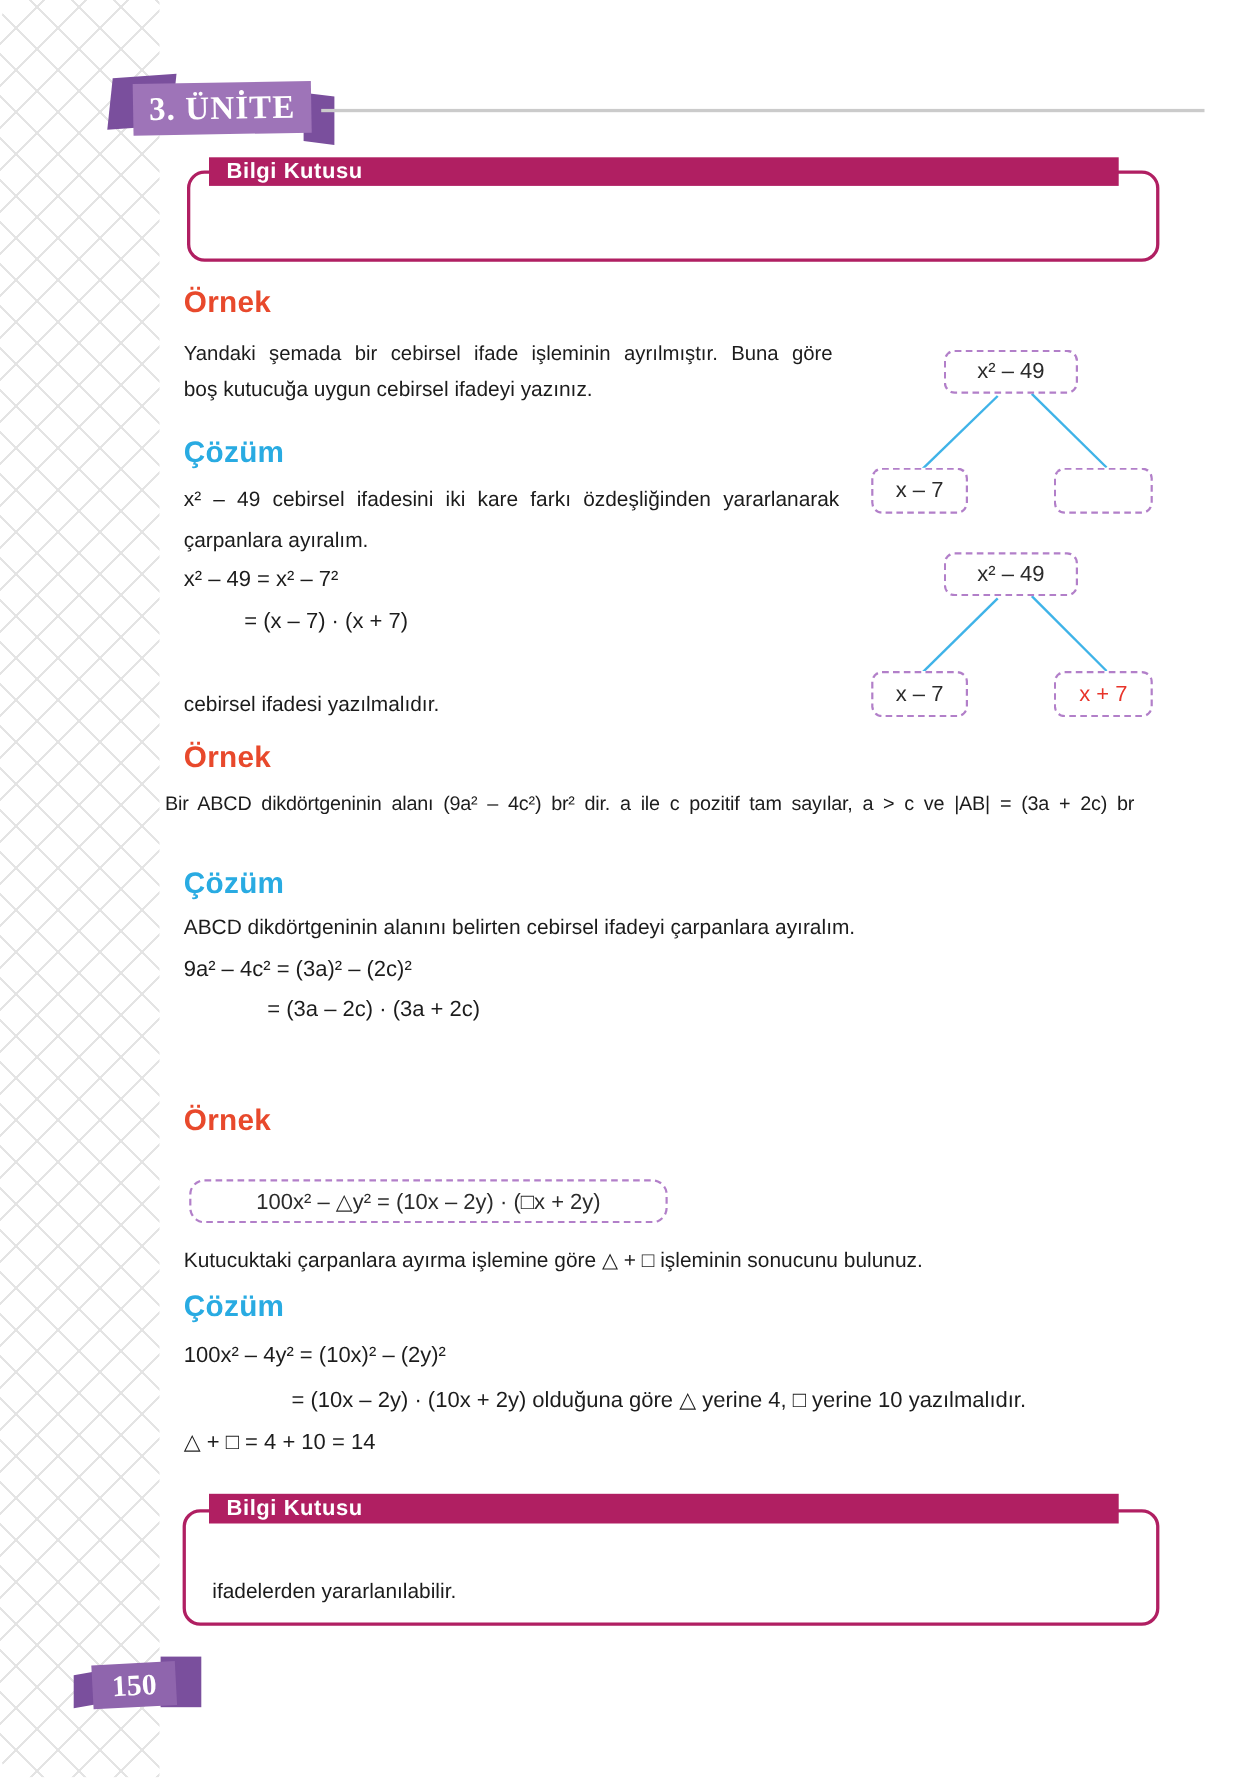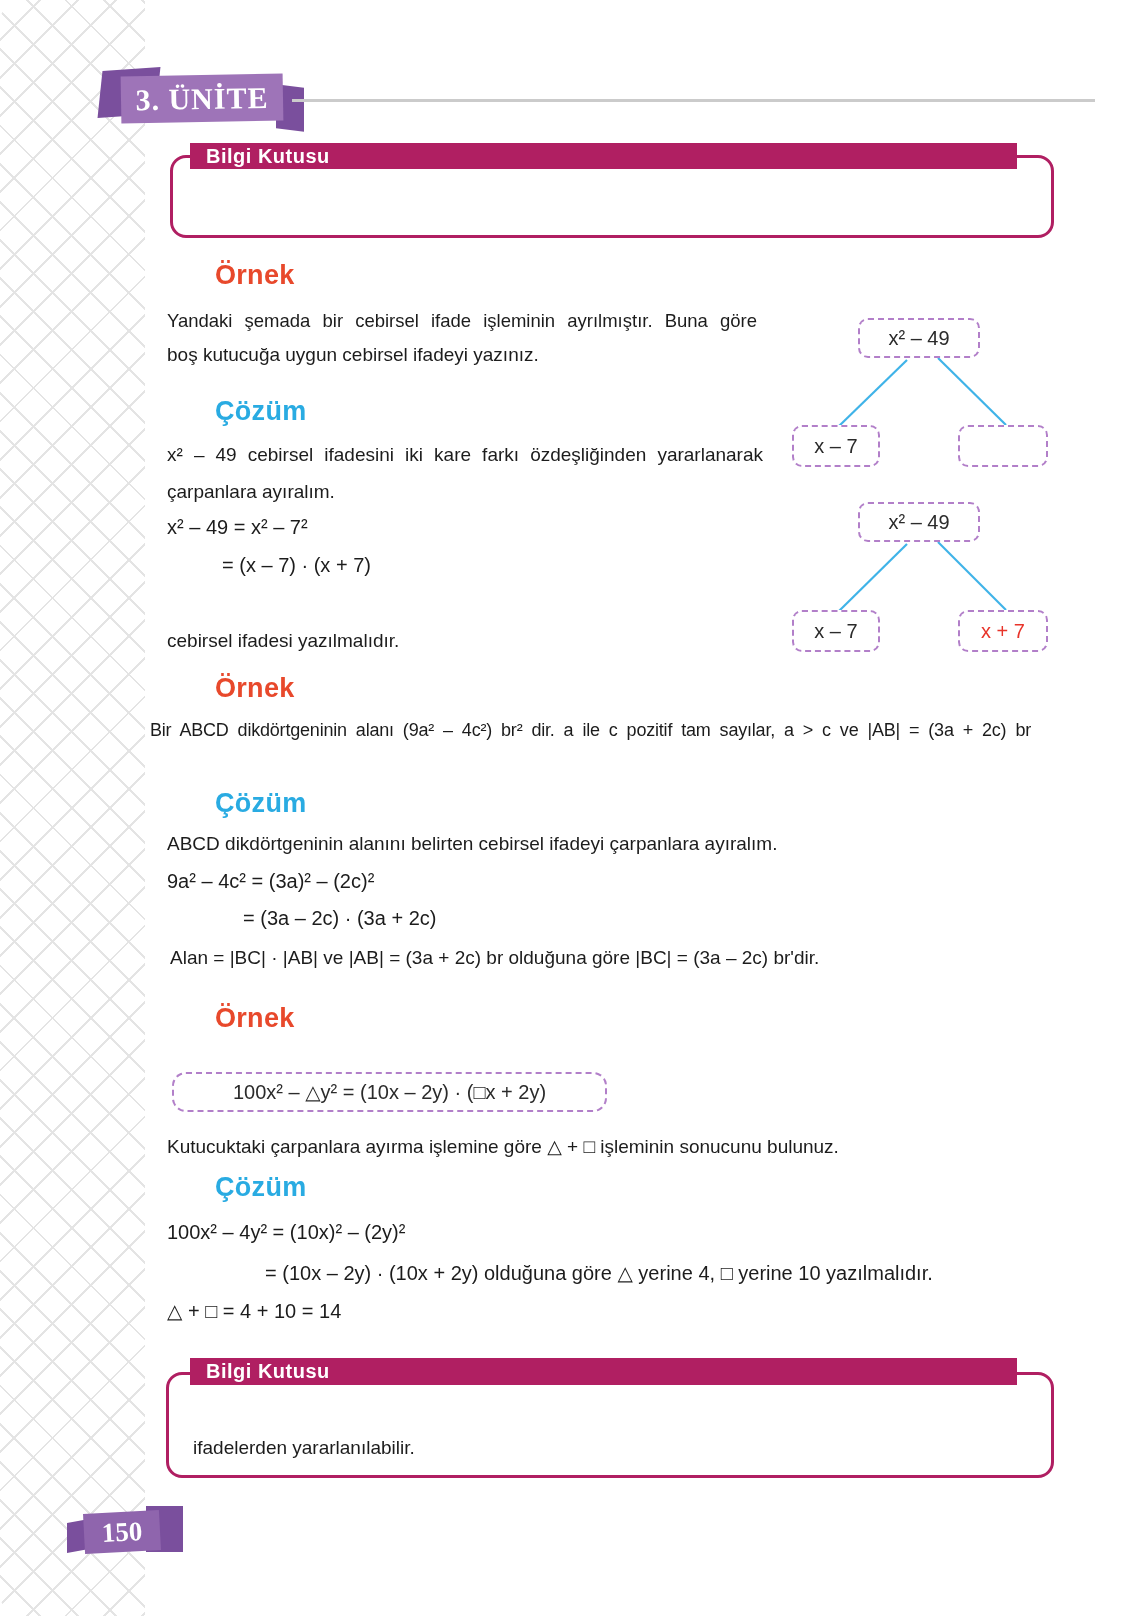--- a/index.html
+++ b/index.html
@@ -47,21 +47,21 @@
     position:absolute;border:3px solid #b01f62;border-radius:16px;background:#ffffff;
   }
   .info-bar{
     position:absolute;background:#b01f62;color:#ffffff;
     display:flex;align-items:center;
     font-weight:bold;font-size:20px;letter-spacing:0.5px;
     padding-left:16px;box-sizing:border-box;
   }
   
   .h-ex,.h-sol{
-    position:absolute;font-weight:bold;font-size:27px;letter-spacing:0.3px;margin-left:48px;
+    position:absolute;font-weight:bold;font-size:27px;letter-spacing:0.3px;
   }
   .h-ex{color:#e8492c;}
   .h-sol{color:#29abe2;}
   
   .line{
     position:absolute;font-size:19px;color:#1c1c1c;white-space:nowrap;line-height:1.2;
   }
   .just{
     white-space:normal;text-align:justify;text-align-last:justify;
   }
@@ -132,21 +132,20 @@
   <div class="dbox" style="left:792px;top:610px;width:88px;height:42px;">x – 7</div>
   <div class="dbox red" style="left:958px;top:610px;width:90px;height:42px;">x + 7</div>
 
   <div class="h-ex" style="left:167px;top:673px;">Örnek</div>
   <div class="line just small" style="left:150px;top:720px;width:881px;">Bir ABCD dikdörtgeninin alanı (9a² – 4c²) br² dir. a ile c pozitif tam sayılar, a &gt; c ve |AB| = (3a + 2c) br</div>
 
   <div class="h-sol" style="left:167px;top:788px;">Çözüm</div>
   <div class="line" style="left:167px;top:833px;">ABCD dikdörtgeninin alanını belirten cebirsel ifadeyi çarpanlara ayıralım.</div>
   <div class="line math" style="left:167px;top:869px;">9a² – 4c² = (3a)² – (2c)²</div>
   <div class="line math" style="left:243px;top:906px;">= (3a – 2c) · (3a + 2c)</div>
-  <div class="line" style="left:170px;top:947px;">Alan = |BC| · |AB| ve |AB| = (3a + 2c) br olduğuna göre |BC| = (3a – 2c) br'dir.</div>
 
   <div class="h-ex" style="left:167px;top:1003px;">Örnek</div>
   <div class="dbox eqbox" style="left:172px;top:1072px;width:435px;height:40px;">100x² – △y² = (10x – 2y) · (□x + 2y)</div>
   <div class="line" style="left:167px;top:1136px;">Kutucuktaki çarpanlara ayırma işlemine göre △ + □ işleminin sonucunu bulunuz.</div>
 
   <div class="h-sol" style="left:167px;top:1172px;">Çözüm</div>
   <div class="line math" style="left:167px;top:1220px;">100x² – 4y² = (10x)² – (2y)²</div>
   <div class="line math" style="left:265px;top:1261px;">= (10x – 2y) · (10x + 2y)   olduğuna göre △ yerine 4, □ yerine 10 yazılmalıdır.</div>
   <div class="line math" style="left:167px;top:1299px;">△ + □ = 4 + 10 = 14</div>
 

